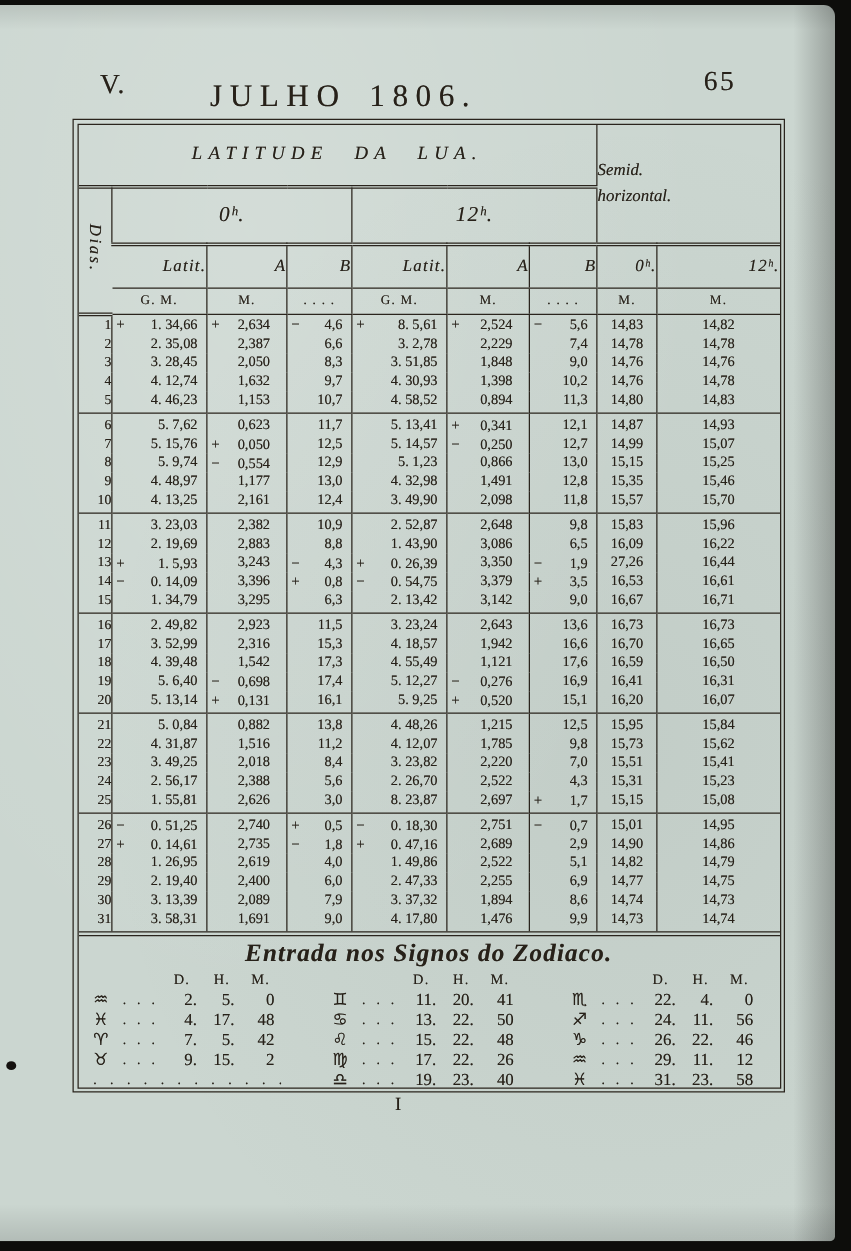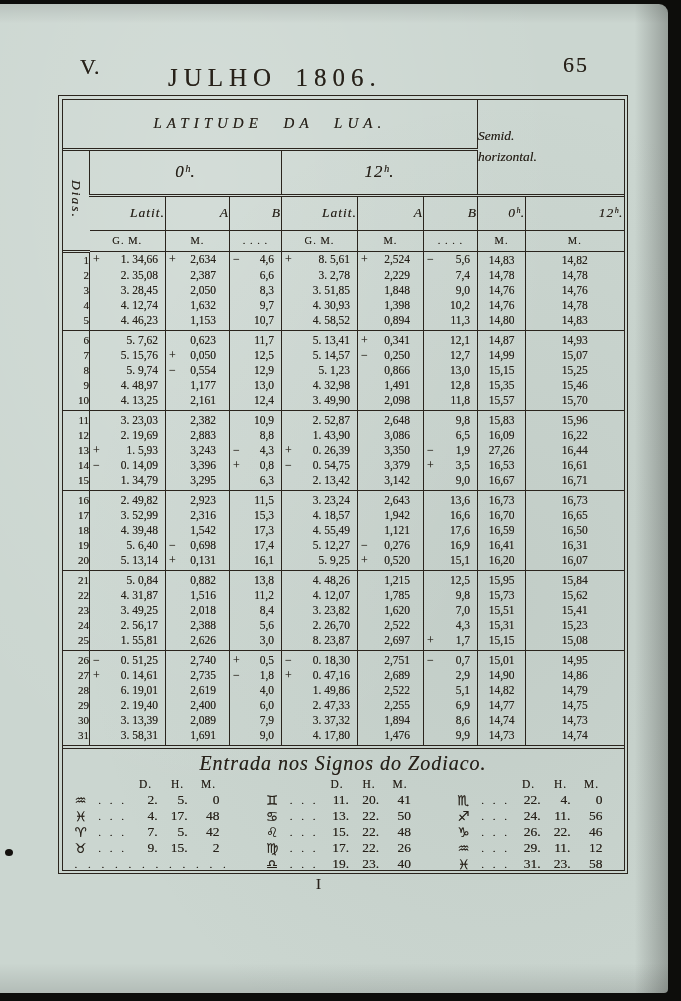--- a/index.html
+++ b/index.html
@@ -54,21 +54,21 @@
   td.c0{text-align:right;padding-right:5px;font-size:11px;}
   td.c1 .cw, td.c4 .cw{padding-right:7px;}
   td.c2 .cw, td.c5 .cw{padding-right:13px;}
   td.c3 .cw, td.c6 .cw{padding-right:7px;}
   td.c7 .cw, td.c8 .cw{justify-content:center;}
   tr.grp td{border-top:1.3px solid #2a241d;padding-top:2px;}
   tr.grpend td{padding-bottom:2px;}
 
   
   .zodiac{flex:1;border-top:4px double #2a241d;display:flex;flex-direction:column;}
-  .ztitle{font-style:italic;font-weight:normal;font-size:20px;text-align:center;letter-spacing:1px;margin-top:3px;}
+  .ztitle{font-style:italic;font-weight:bold;font-size:20px;text-align:center;letter-spacing:1px;margin-top:3px;}
   .zgrid{flex:1;display:flex;justify-content:space-between;padding:2px 16px 6px 10px;}
   .zcol{display:grid;grid-template-columns:24px 32px 34px 30px 32px;grid-template-rows:15px repeat(5,1fr);
     font-size:13.5px;align-items:center;}
   .zhead{font-size:11.5px;text-align:center;letter-spacing:1px;}
   .zsign{font-family:"DejaVu Sans",sans-serif;font-size:13.5px;text-align:left;padding-left:2px;}
   .zdots{font-size:11px;letter-spacing:3px;text-align:center;white-space:nowrap;overflow:hidden;}
   .zval{text-align:right;padding-right:5px;white-space:nowrap;}
   .zfill{grid-column:1 / -1;font-size:11px;letter-spacing:4px;white-space:nowrap;overflow:hidden;padding-left:2px;}
 
   .sig{position:absolute;left:58px;top:872px;width:521px;text-align:center;font-size:15px;}
@@ -1122,21 +1122,21 @@
                   <span>8,4</span>
                 </div>
               </td>
               <td class="c4">
                 <div class="cw">
                   <span>3. 23,82</span>
                 </div>
               </td>
               <td class="c5">
                 <div class="cw">
-                  <span>1,620</span>
+                  <span>2,220</span>
                 </div>
               </td>
               <td class="c6">
                 <div class="cw">
                   <span>7,0</span>
                 </div>
               </td>
               <td class="c7">
                 <div class="cw">
                   <span>15,51</span>
@@ -1325,21 +1325,21 @@
               <td class="c8">
                 <div class="cw">
                   <span>14,86</span>
                 </div>
               </td>
             </tr>
             <tr>
               <td class="c0">28</td>
               <td class="c1">
                 <div class="cw">
-                  <span>6. 19,01</span>
+                  <span>1. 26,95</span>
                 </div>
               </td>
               <td class="c2">
                 <div class="cw">
                   <span>2,619</span>
                 </div>
               </td>
               <td class="c3">
                 <div class="cw">
                   <span>4,0</span>

